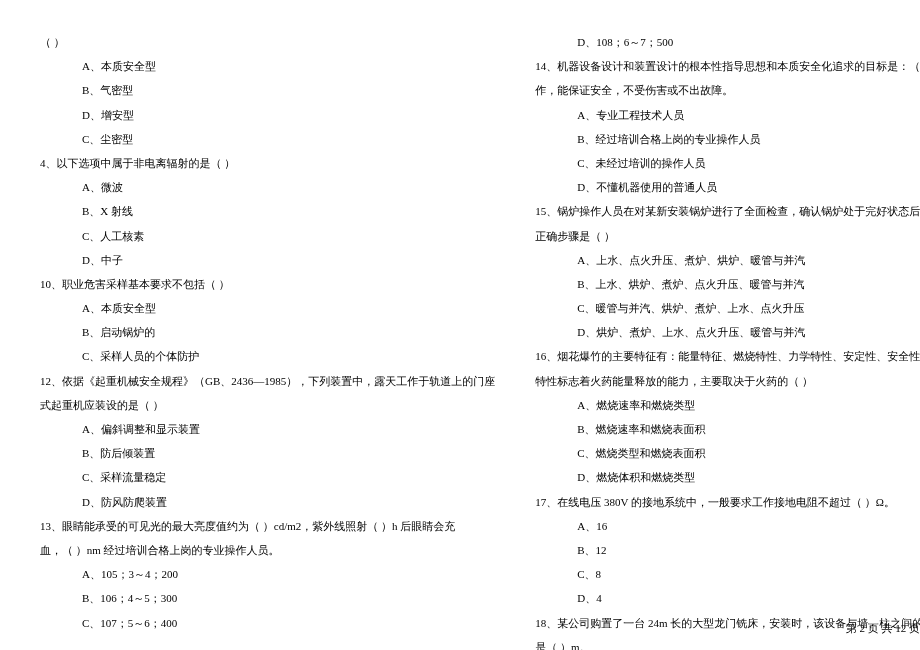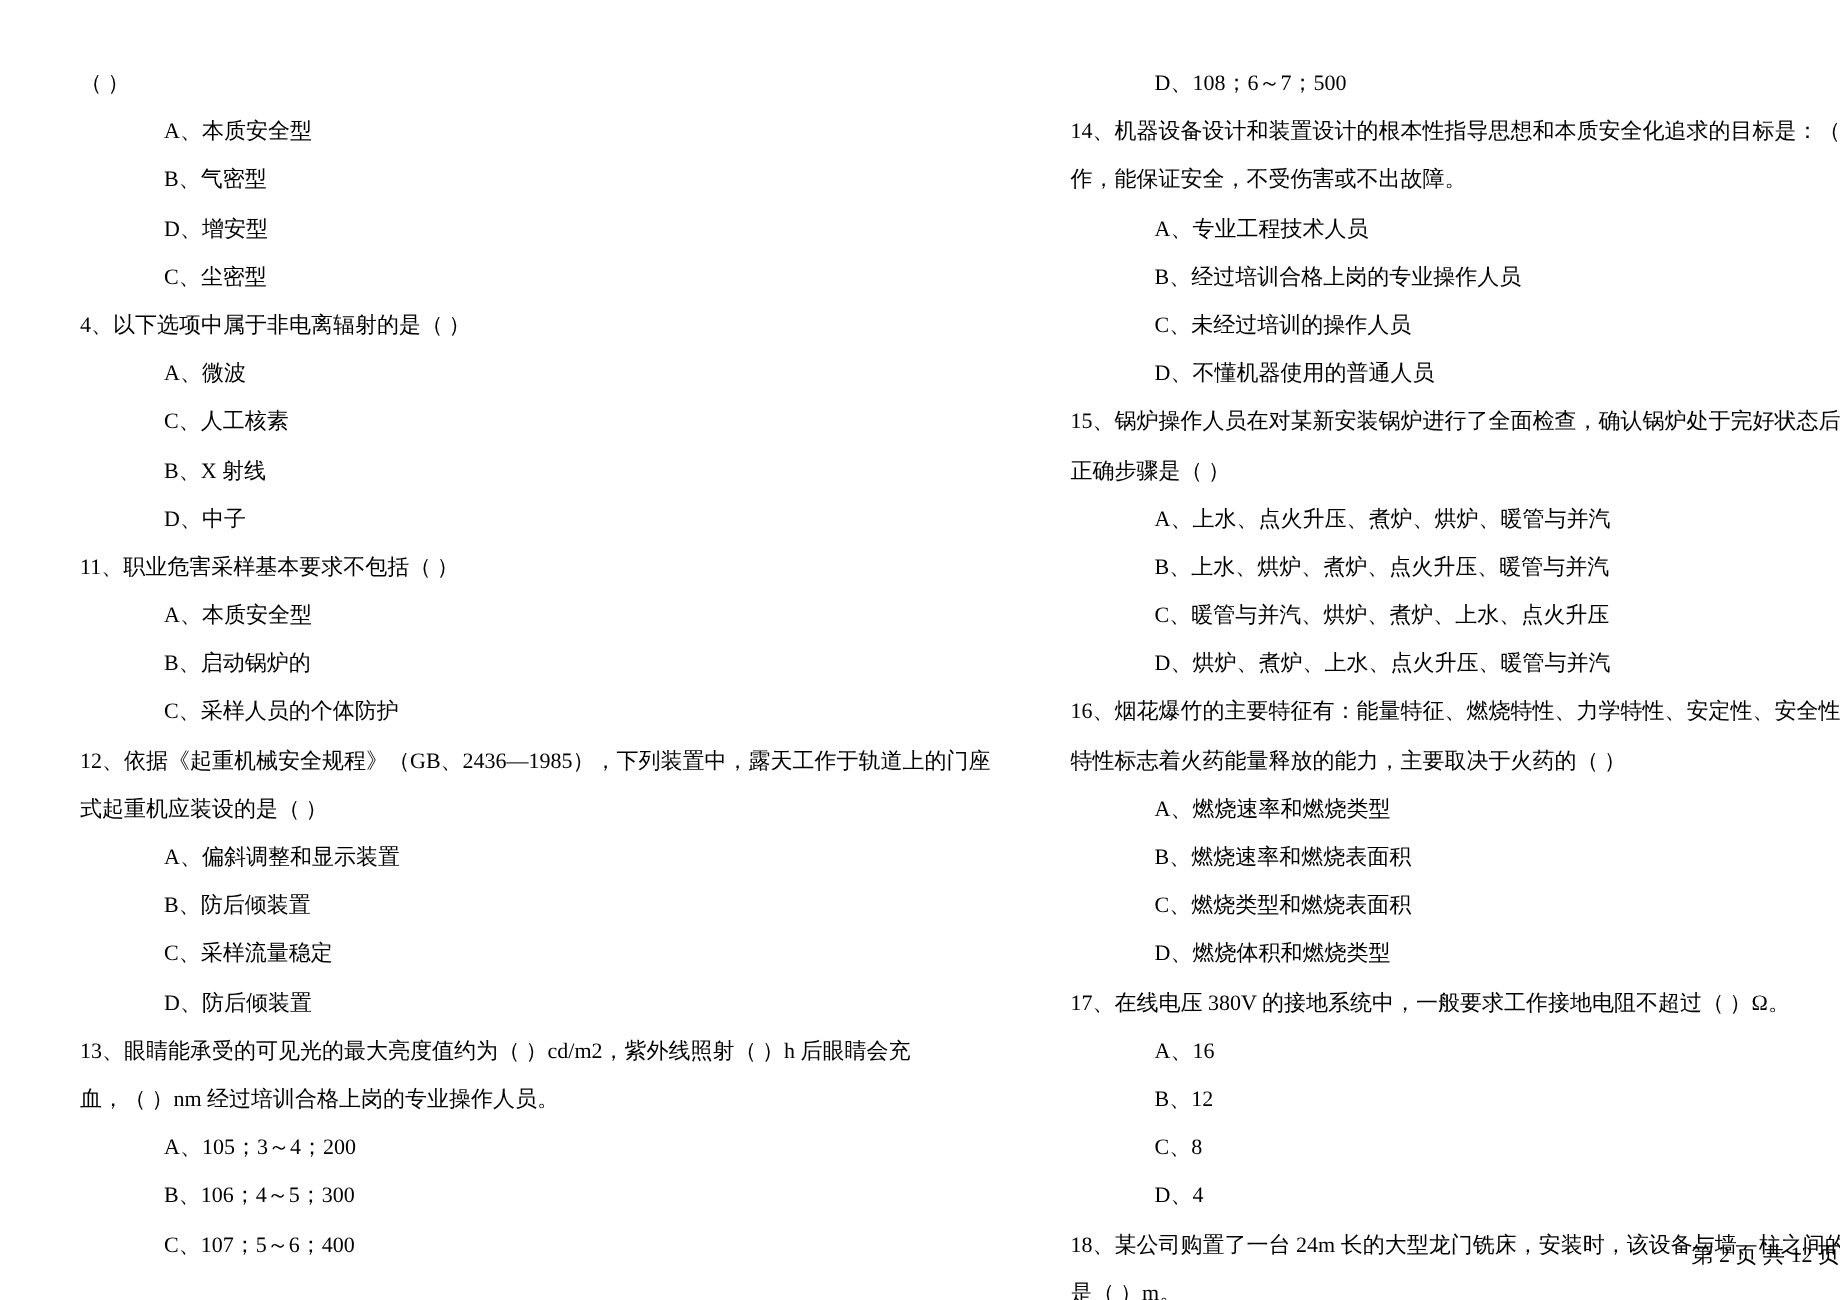--- a/index.html
+++ b/index.html
@@ -51,33 +51,33 @@
 
 <div class="page-container">
   <div class="column">
     <div class="line indent-0">（    ）</div>
     <div class="line indent-2">A、本质安全型</div>
     <div class="line indent-2">B、气密型</div>
     <div class="line indent-2">D、增安型</div>
     <div class="line indent-2">C、尘密型</div>
     <div class="line indent-0">4、以下选项中属于非电离辐射的是（    ）</div>
     <div class="line indent-2">A、微波</div>
+    <div class="line indent-2">B、X 射线</div>
     <div class="line indent-2">C、人工核素</div>
-    <div class="line indent-2">B、X 射线</div>
     <div class="line indent-2">D、中子</div>
-    <div class="line indent-0">11、职业危害采样基本要求不包括（    ）</div>
+    <div class="line indent-0">10、职业危害采样基本要求不包括（    ）</div>
     <div class="line indent-2">A、本质安全型</div>
     <div class="line indent-2">B、启动锅炉的</div>
     <div class="line indent-2">C、采样人员的个体防护</div>
     <div class="line indent-0">12、依据《起重机械安全规程》（GB、2436—1985），下列装置中，露天工作于轨道上的门座</div>
     <div class="line indent-0">式起重机应装设的是（    ）</div>
     <div class="line indent-2">A、偏斜调整和显示装置</div>
     <div class="line indent-2">B、防后倾装置</div>
     <div class="line indent-2">C、采样流量稳定</div>
-    <div class="line indent-2">D、防后倾装置</div>
+    <div class="line indent-2">D、防风防爬装置</div>
     <div class="line indent-0">13、眼睛能承受的可见光的最大亮度值约为（    ）cd/m2，紫外线照射（    ）h 后眼睛会充</div>
     <div class="line indent-0">血，（    ）nm 经过培训合格上岗的专业操作人员。</div>
     <div class="line indent-2">A、105；3～4；200</div>
     <div class="line indent-2">B、106；4～5；300</div>
     <div class="line indent-2">C、107；5～6；400</div>
   </div>
   <div class="column">
     <div class="line indent-2">D、108；6～7；500</div>
     <div class="line indent-0">14、机器设备设计和装置设计的根本性指导思想和本质安全化追求的目标是：（    ）进行操</div>
     <div class="line indent-0">作，能保证安全，不受伤害或不出故障。</div>

